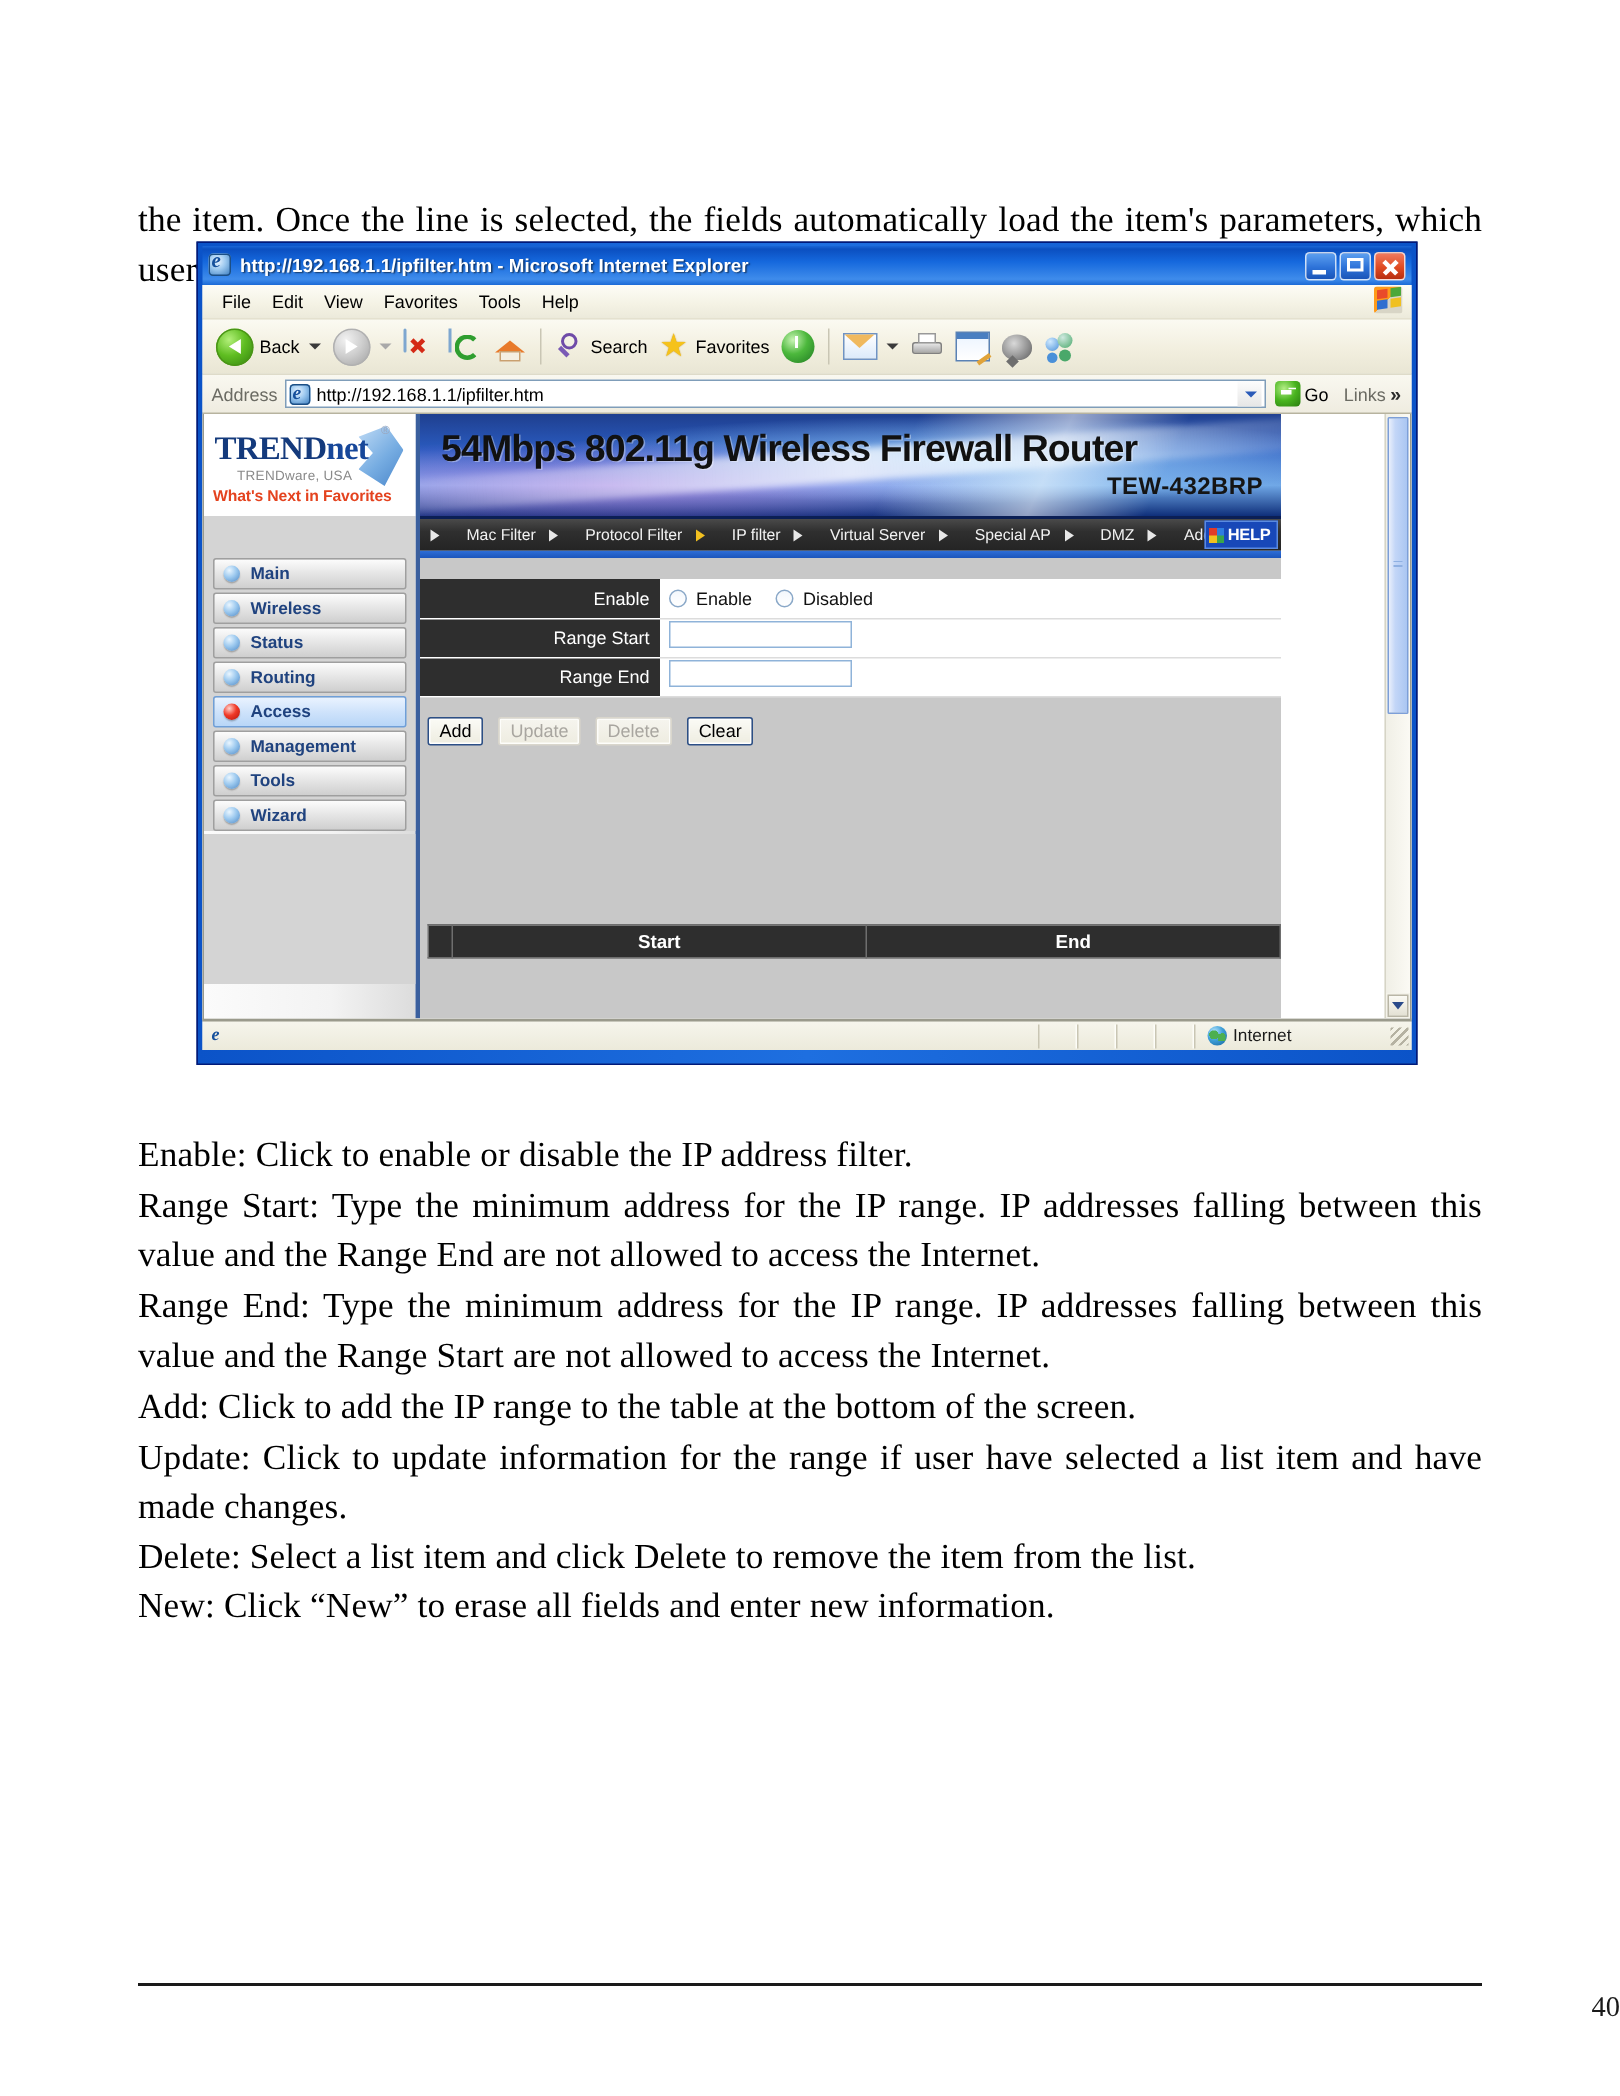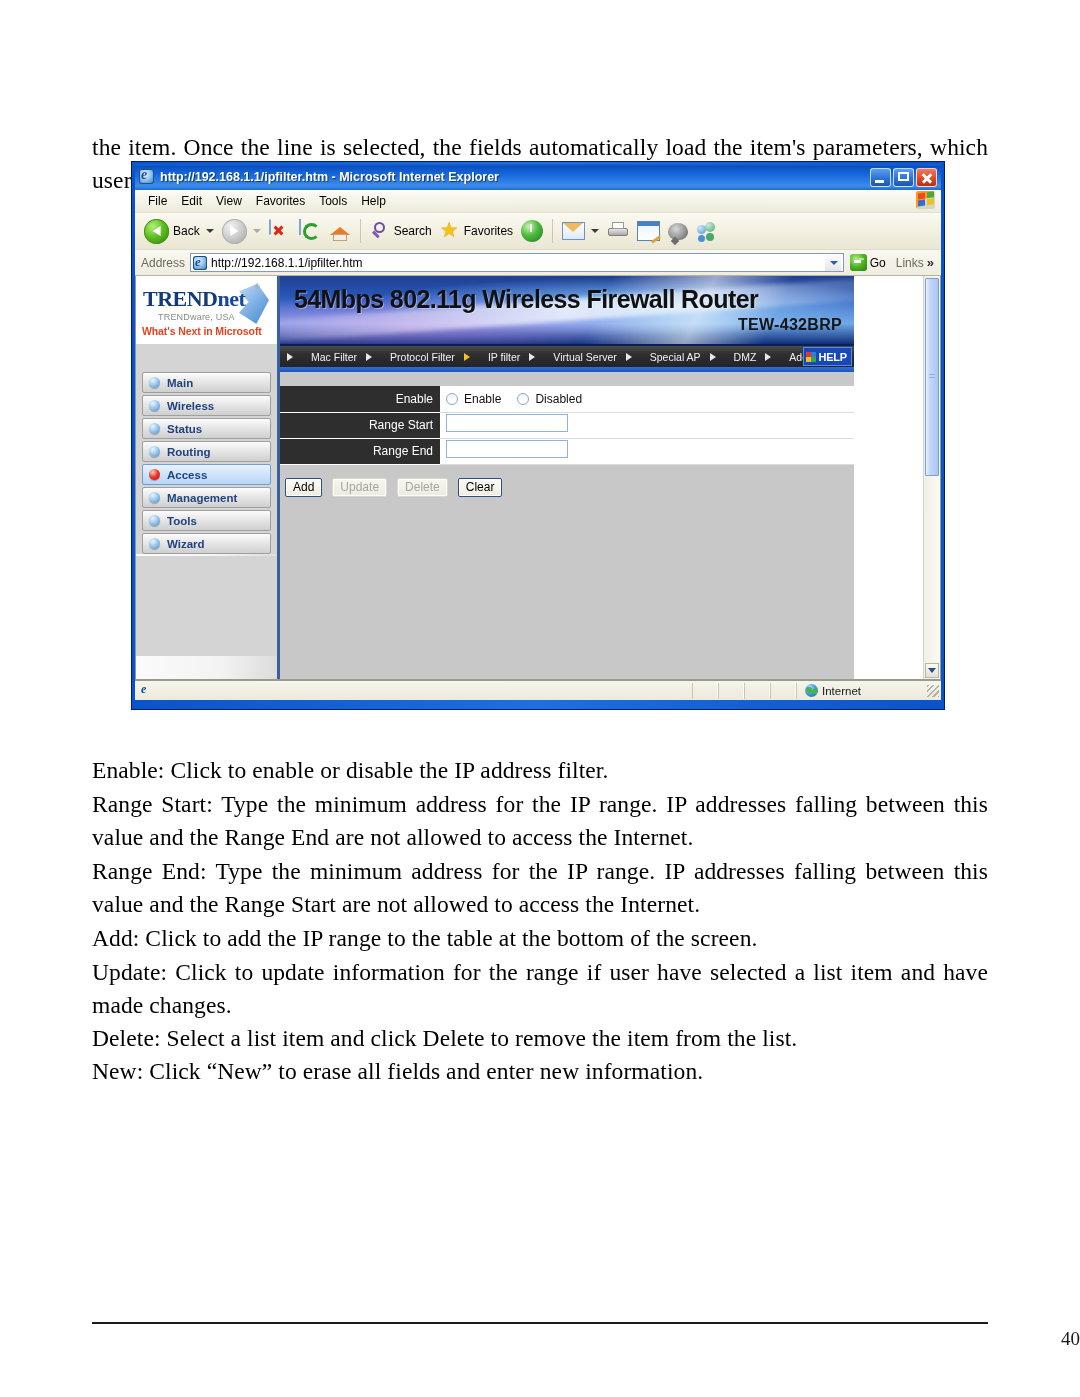--- a/index.html
+++ b/index.html
@@ -1104,21 +1104,21 @@
         <div class="viewport">
           <div class="page-canvas">
             <div class="router">
 
               <div class="left-col">
                 <div class="brandbox">
                   <div class="brand-swoosh"></div>
                   <div class="brand-name"><span>TREND</span><span class="lite">net</span></div>
                   <div class="brand-reg">®</div>
                   <div class="brand-sub1">TRENDware, USA</div>
-                  <div class="brand-sub2">What's Next in Microsoft</div>
+                  <div class="brand-sub2">What's Next in Favorites</div>
                 </div>
                 <div class="sidebar-gap"></div>
                 <div class="sidebar">
                   <div class="side-item">
                     <span class="side-dot"></span>
                     <span class="side-label">Main</span>
                   </div>
                   <div class="side-item">
                     <span class="side-dot"></span>
                     <span class="side-label">Wireless</span>
@@ -1230,20 +1230,25 @@
                     <span class="fbtn disabled">Update</span>
                     <span class="fbtn disabled">Delete</span>
                     <span class="fbtn">Clear</span>
                   </div>
 
                   <div class="spacer-fill"></div>
 
                   <div class="listbox">
                     <table class="ltable">
                       <tbody>
+                          <tr class="lt-head">
+                        <th class="narrow"></th>
+                        <th>Start</th>
+                        <th>End</th>
+                      </tr>
                       <tr class="lt-body">
                         <td></td>
                         <td></td>
                         <td></td>
                       </tr>
                     </tbody>
                       </table>
                   </div>
                   <div style="height:16px;background:#c8c8c8;"></div>
                 </div>

